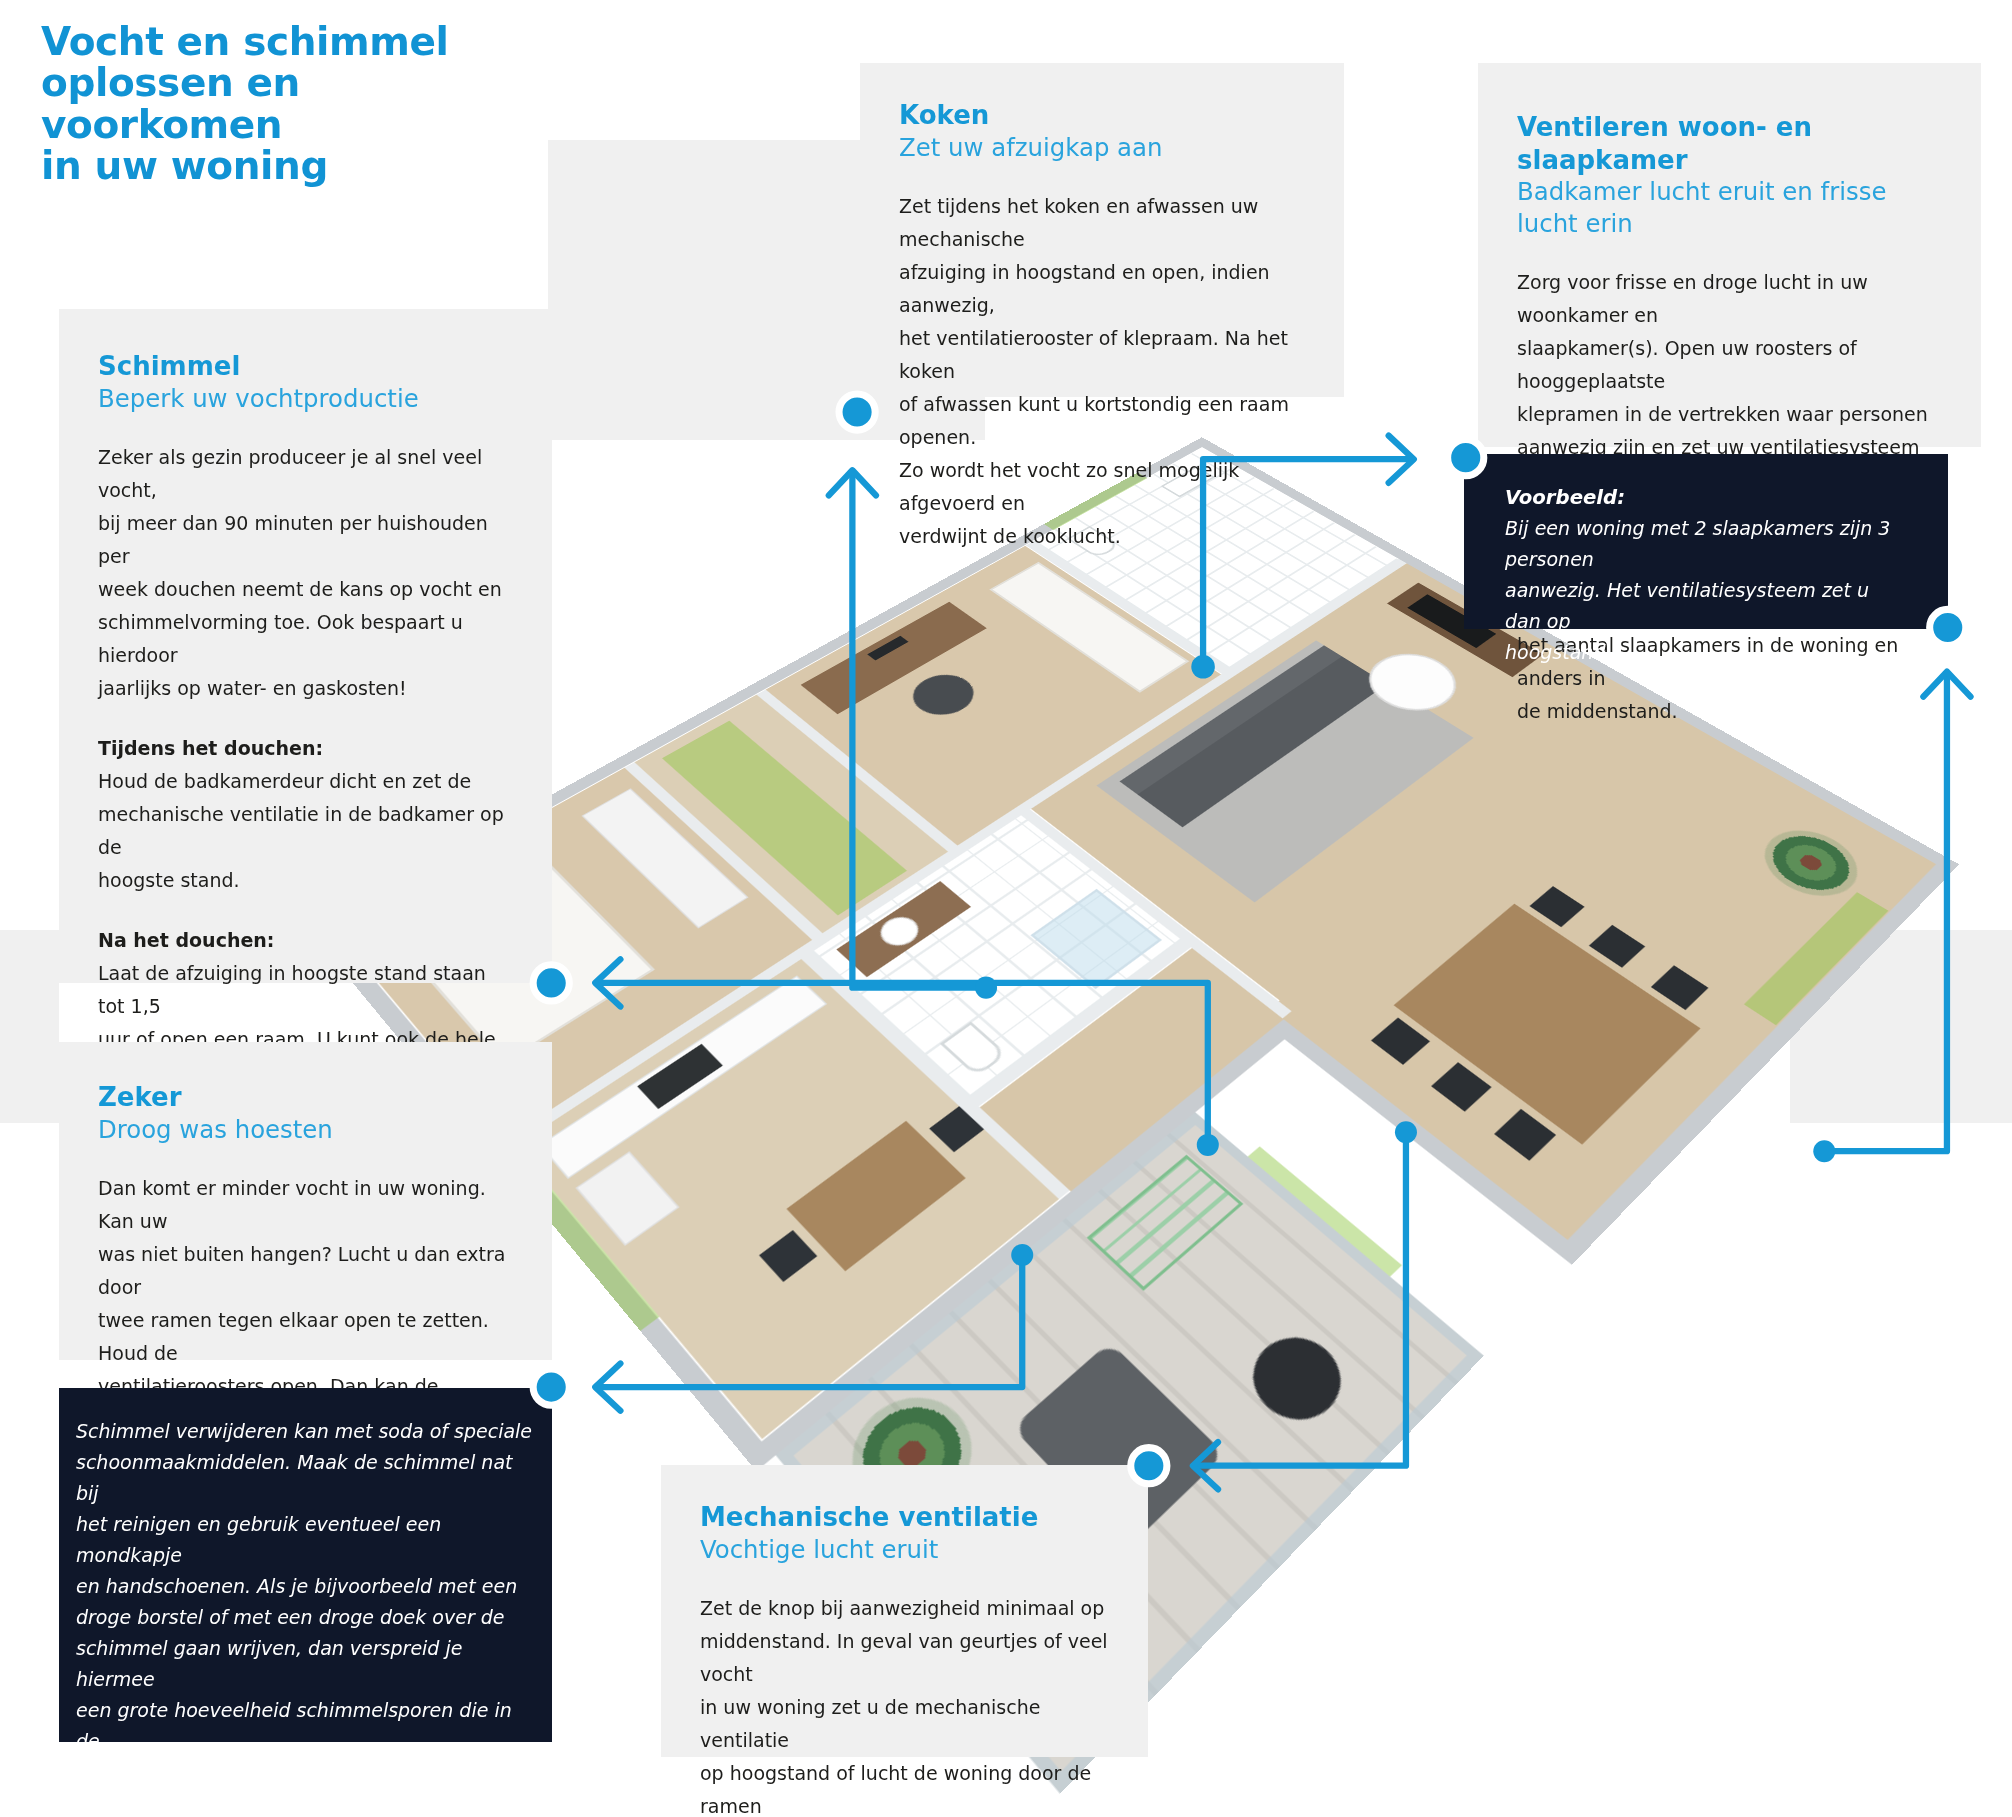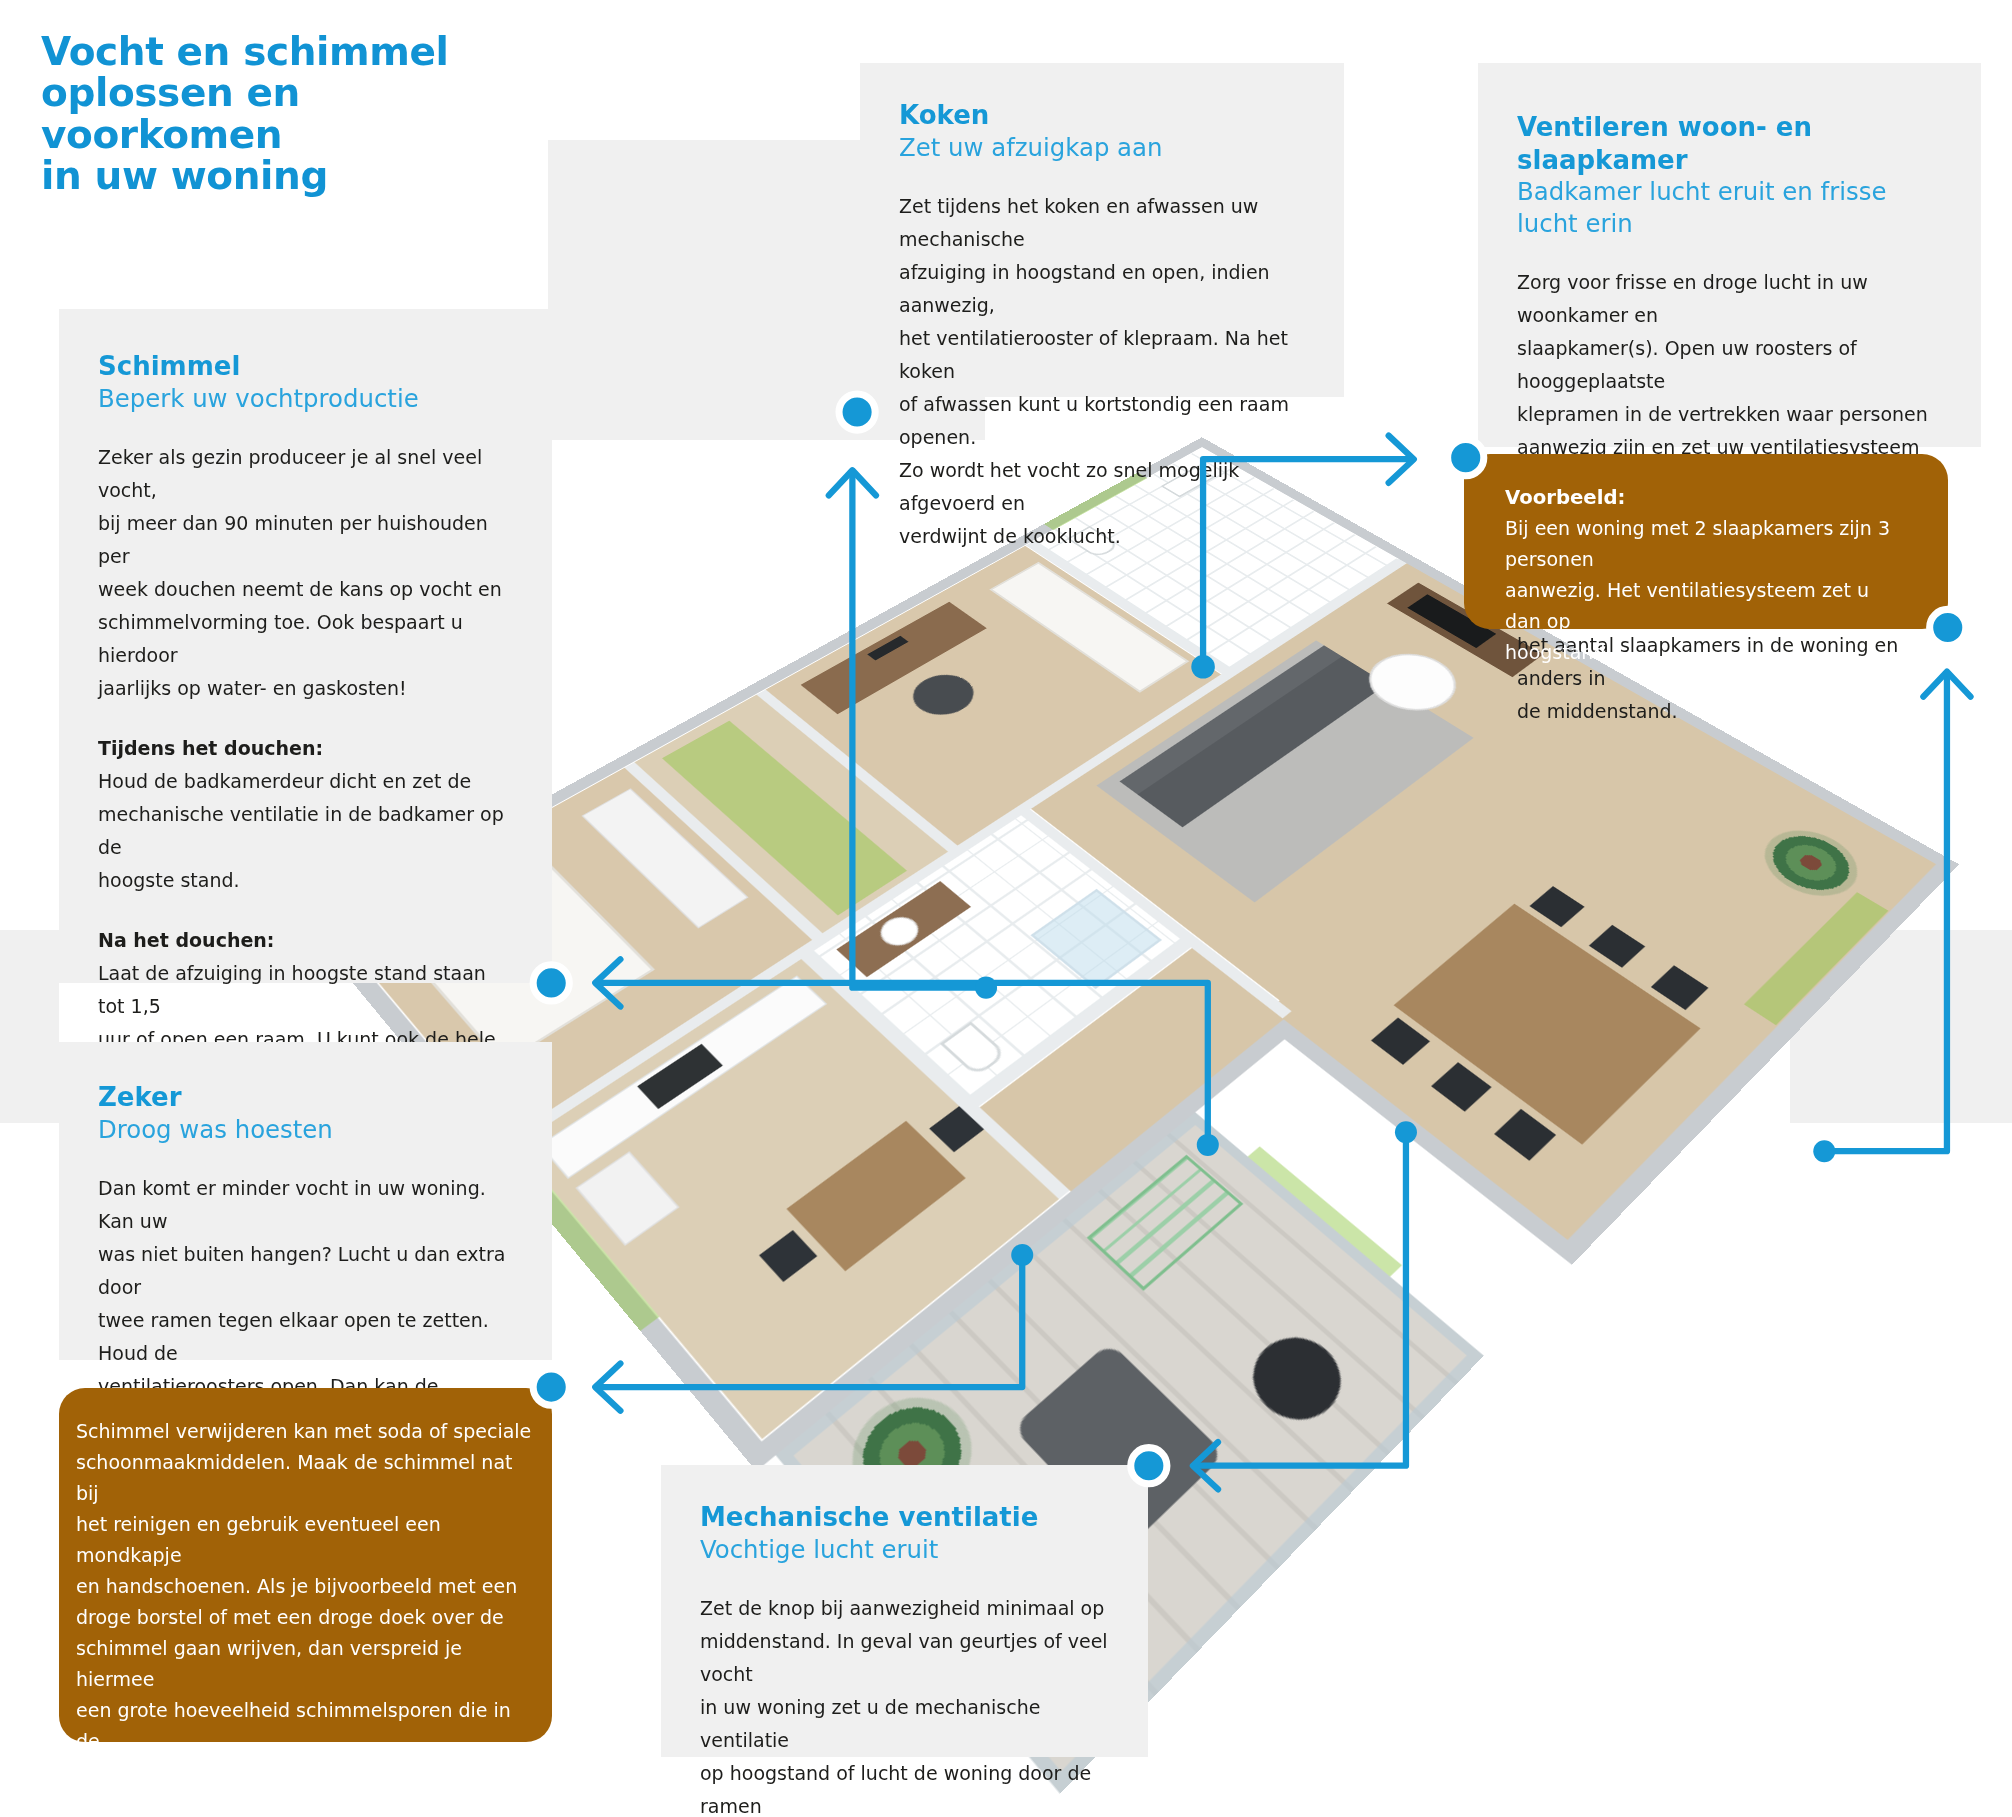--- a/index.html
+++ b/index.html
@@ -5,31 +5,31 @@
   html,body{margin:0;padding:0;}
   body{
     width:2013px;height:1818px;position:relative;overflow:hidden;
     background:#ffffff;
     font-family:"DejaVu Sans","Liberation Sans",sans-serif;
     color:#1d1d1b;
   }
   .pre{white-space:pre-line;}
   
   #main-title{
-    position:absolute;left:41px;top:31px;width:503px;
+    position:absolute;left:41px;top:21px;width:503px;
     font-size:39px;line-height:1.06;font-weight:bold;color:#1193d4;
     letter-spacing:-0.4px;
   }
   
   .panel{position:absolute;background:#f0f0f0;z-index:2;box-sizing:border-box;}
   .panel h2{margin:0;font-size:26px;line-height:1.25;font-weight:bold;color:#1598d6;}
   .panel .sub{margin:0 0 27px 0;font-size:24.4px;line-height:1.3;color:#29a3dd;}
   .panel .body{font-size:19px;line-height:33px;}
   .panel .mini-head{font-size:19px;line-height:33px;font-weight:bold;margin-top:27px;}
-  .bluebox{position:absolute;background:#a16207;color:#ffffff;z-index:2;box-sizing:border-box;border-radius:26px;}
+  .bluebox{position:absolute;background:#0f172a;color:#ffffff;z-index:2;box-sizing:border-box;font-style:italic;}
   .bluebox .bb-head{font-size:19.7px;line-height:31px;font-weight:bold;}
   .bluebox .bb-body{font-size:19px;line-height:31px;}
   #panel-badkamer{left:59px;top:309px;width:493px;height:674px;padding:41px 39px;}
   #panel-koken{left:860px;top:63px;width:484px;height:334px;padding:36px 39px;}
   #panel-ventileren{left:1478px;top:63px;width:503px;height:384px;padding:48px 39px;}
   #panel-voorbeeld{left:1464px;top:454px;width:484px;height:175px;padding:28px 41px;}
   #panel-wassen{left:59px;top:1042px;width:493px;height:318px;padding:39px 39px;}
   #panel-schimmel{left:59px;top:1388px;width:493px;height:354px;padding:28px 17px;}
   #panel-mechvent{left:661px;top:1465px;width:487px;height:292px;padding:36px 39px;}
   

